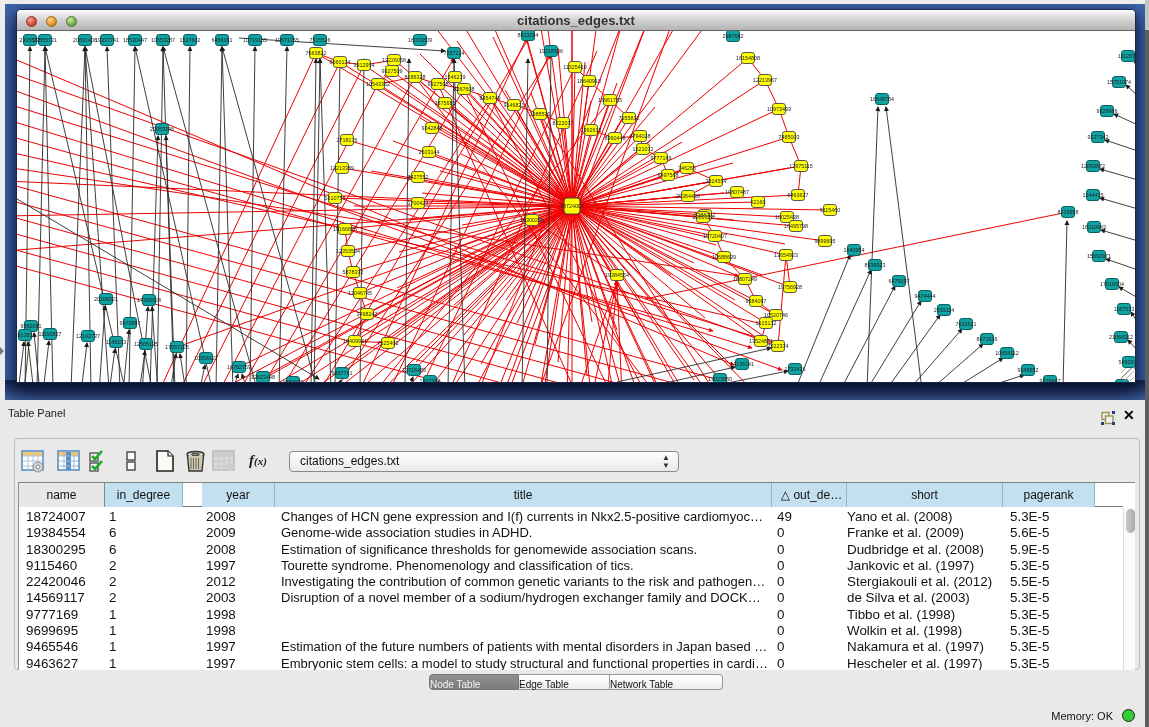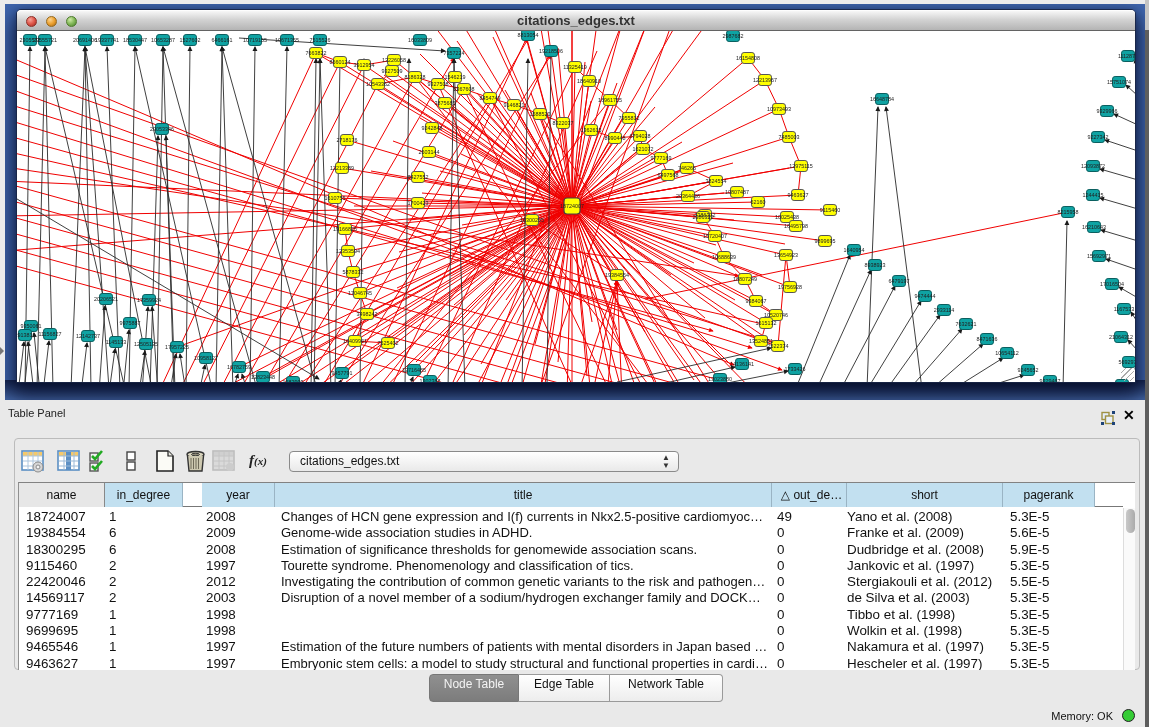--- a/index.html
+++ b/index.html
@@ -36,21 +36,21 @@
 #thead .h5{left:828px;width:156px}
 #thead .h6{left:984px;width:92px}
 #tbody{position:absolute;left:0;top:25px;width:1104px}
 .row{position:relative;height:16.3px;font-size:13.4px;color:#111;white-space:nowrap}
 .row span{position:absolute;top:1px}
 .c0{left:7px} .c1{left:90px} .c2{left:187px} .c3{left:262px;width:487px;overflow:hidden;text-overflow:ellipsis;display:block;font-size:13px;top:2px} .c4{left:758px}
 .c5{left:828px;width:156px;text-align:left} .c6{left:991px}
 #sbar{position:absolute;left:1104px;top:25px;width:13px;height:163px;background:#fafafa;border-left:1px solid #ddd}
 #thumb{position:absolute;left:1.5px;top:1px;width:9px;height:24px;border-radius:5px;background:linear-gradient(90deg,#c9c9c9,#ababab)}
 #tabs{position:absolute;left:429px;top:274px;height:20px}
-.tab{display:inline-block;height:28px;line-height:19px;font-size:12px;border:1px solid #9a9a9a;border-left:none;background:linear-gradient(#ffffff,#ededed);color:#111;text-align:center;vertical-align:top}
+.tab{display:inline-block;height:16px;line-height:19px;font-size:10px;border:1px solid #9a9a9a;border-left:none;background:linear-gradient(#ffffff,#ededed);color:#111;text-align:left;vertical-align:top}
 #tab1{width:90px;border-left:1px solid #9a9a9a;border-radius:4px 0 0 4px;background:linear-gradient(#909090,#7c7c7c);color:#f4f4f4;border-color:#777}
 #tab2{width:91px}
 #tab3{width:113px;border-radius:0 4px 4px 0}
 #mem{position:absolute;right:36px;top:310px;font-size:11px;color:#111}
 #memdot{position:absolute;right:14px;top:309px;width:13px;height:13px;border-radius:50%;background:#35cc35;border:1.5px solid #222}
 svg text{user-select:none}
 </style></head><body>
 <div id="desktop">
 <div id="band"></div>
 <div id="win">

